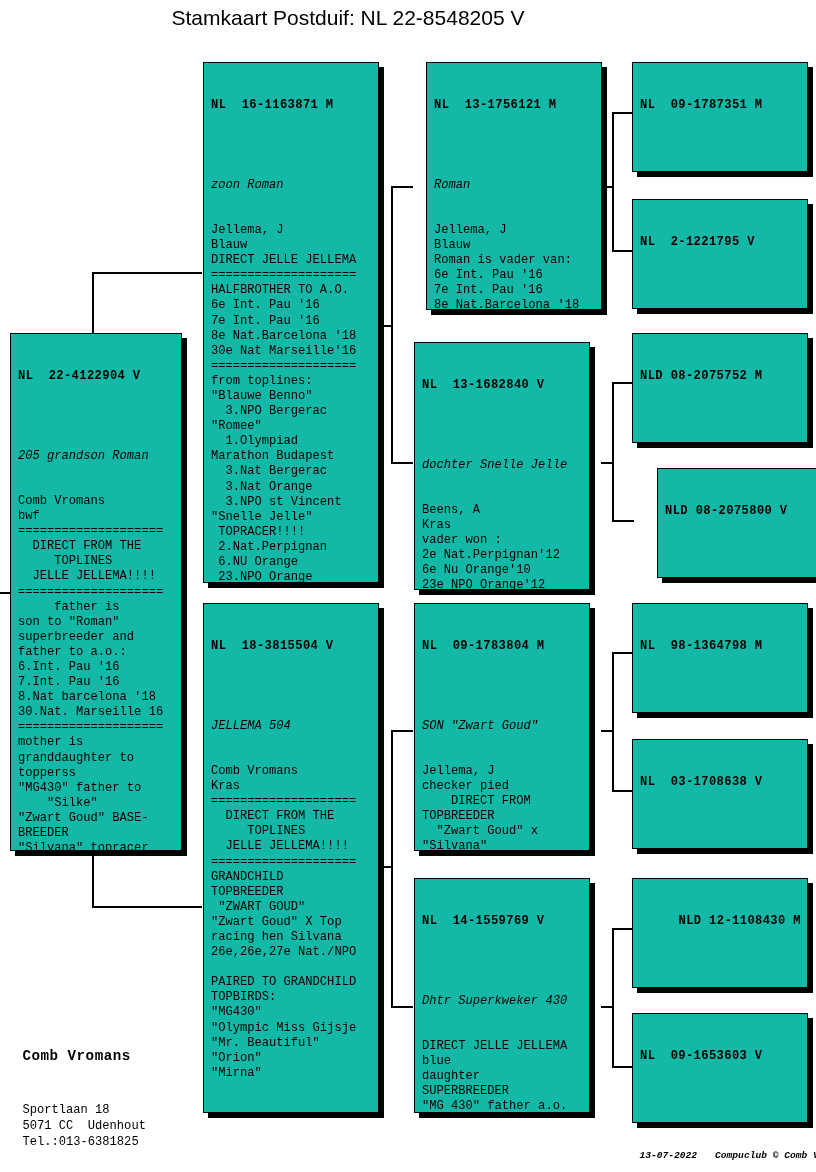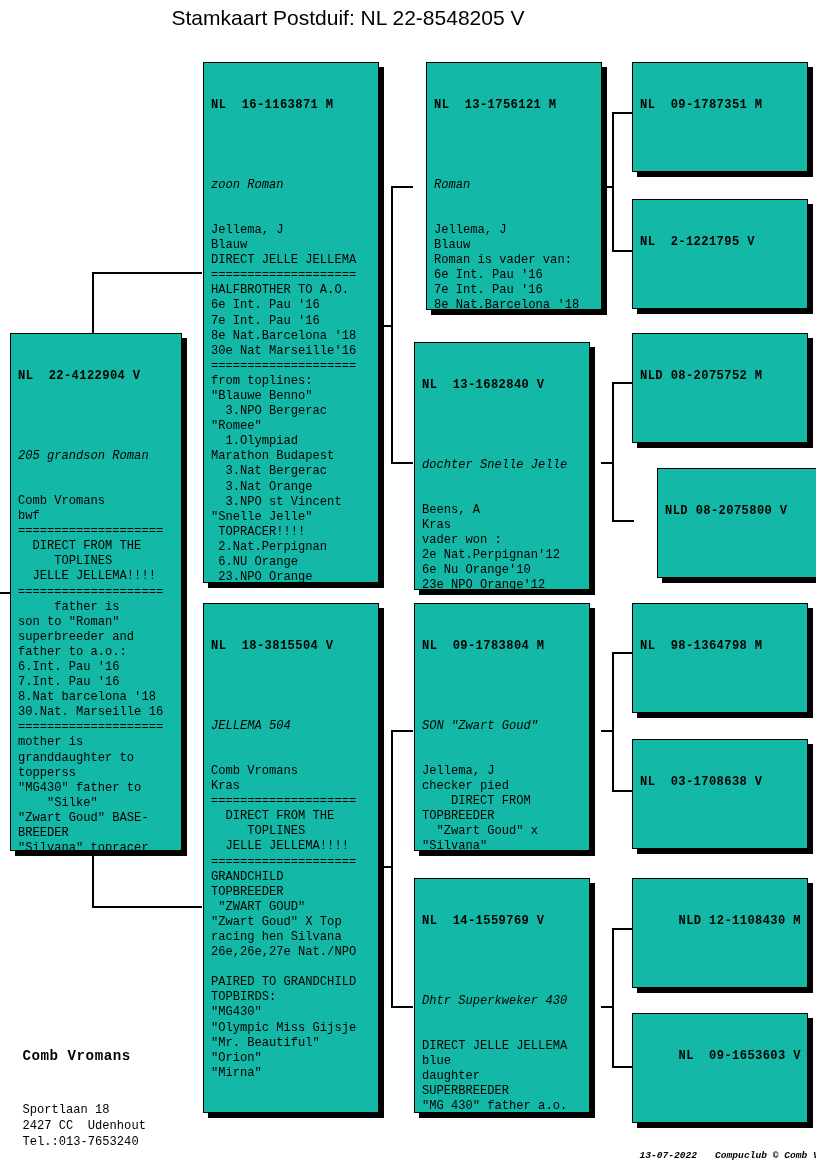--- a/index.html
+++ b/index.html
@@ -282,32 +282,32 @@
   
 </div>
 
 <div class="box" style="left:632px;top:878px;width:176px;height:110px;text-align:right;">
   <span class="ln ring">NLD 12-1108430 M</span>
   <span class="gap"></span>
   
   
 </div>
 
-<div class="box" style="left:632px;top:1013px;width:176px;height:110px;text-align:right;">
+<div class="box" style="left:632px;top:1013px;width:176px;height:110px;">
   <span class="ln ring">NL  09-1653603 V</span>
   <span class="gap"></span>
   
   
 </div>
 
 <div class="owner">
   <span class="ln onm">Comb Vromans</span>
   <span class="gap"></span>
   <span class="ln">Sportlaan 18</span>
-  <span class="ln">2427 CC  Udenhout</span>
-  <span class="ln">Tel.:013-7653240</span>
+  <span class="ln">5071 CC  Udenhout</span>
+  <span class="ln">Tel.:013-6381825</span>
   <span class="gap"></span>
   
 </div>
 
 <div class="credit">
   <span>13-07-2022</span><span class="sp"></span><span>Compuclub © Comb Vromans</span>
 </div>
 
 </body></html>

